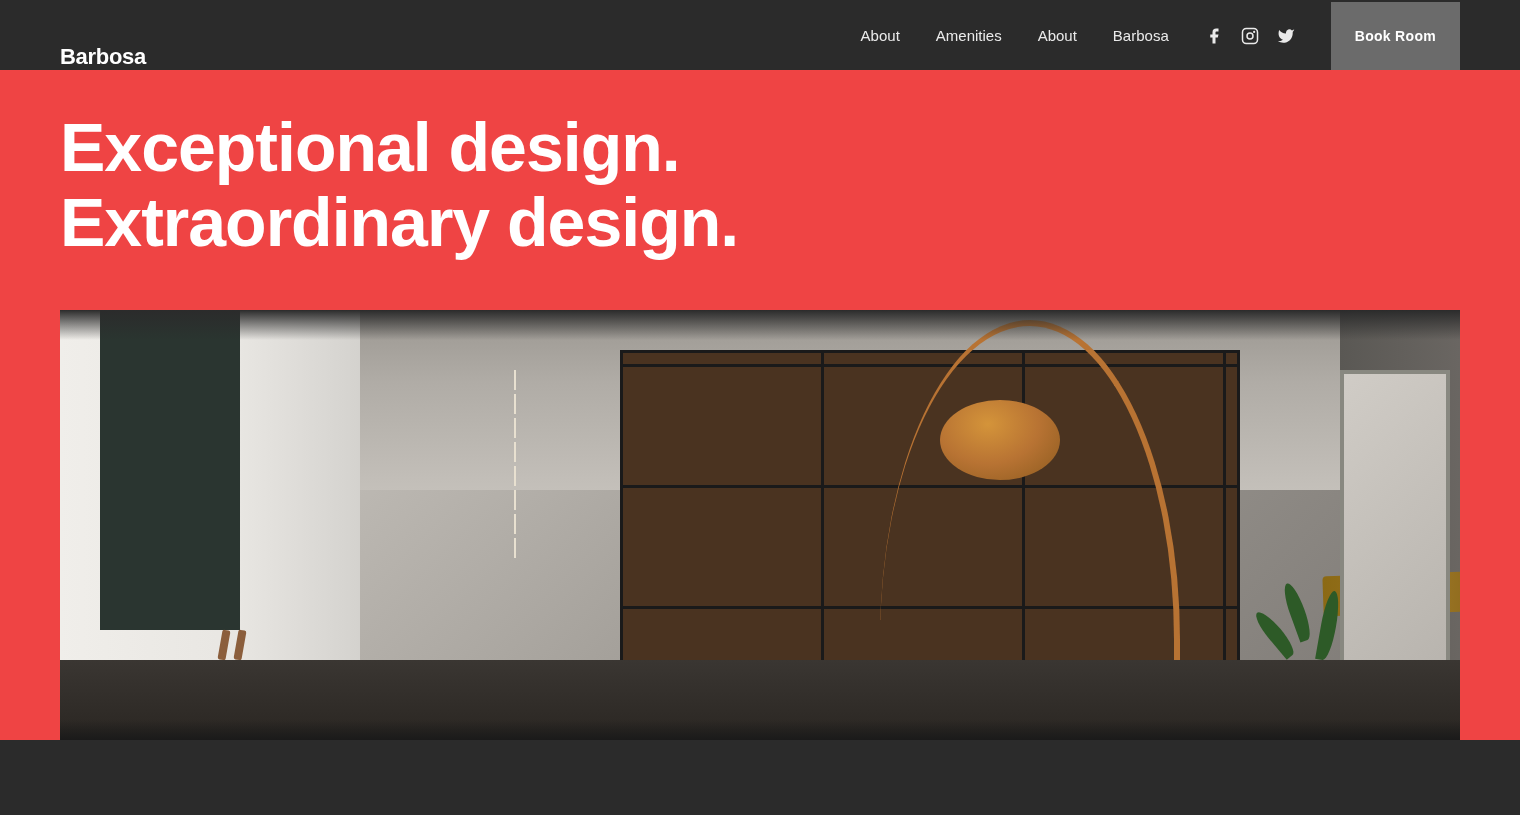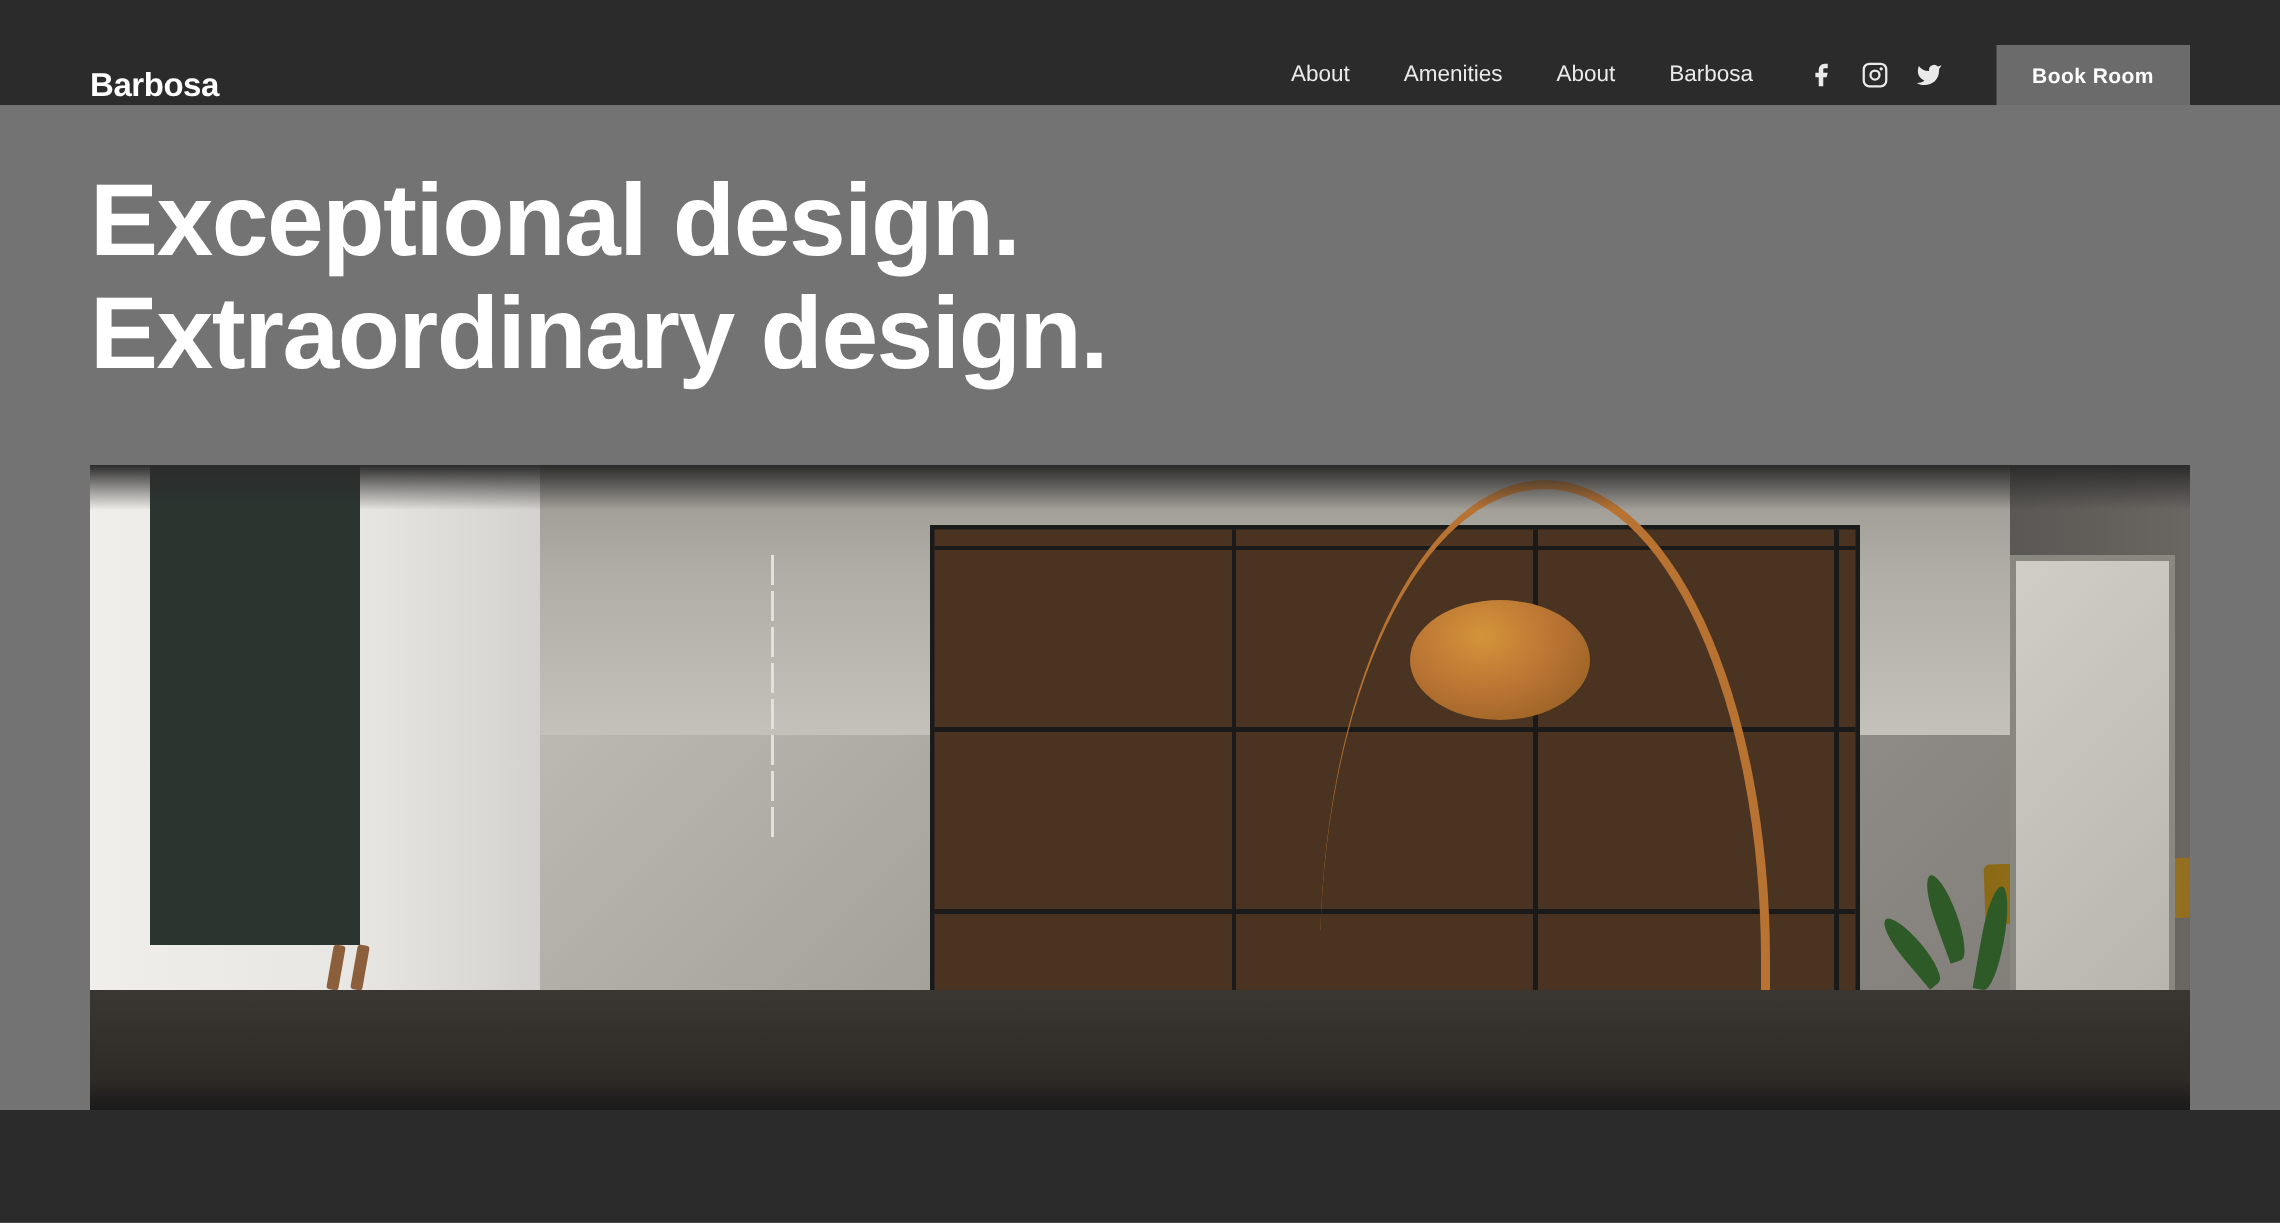--- a/index.html
+++ b/index.html
@@ -76,30 +76,30 @@
     .social-icon svg {
       width: 18px;
       height: 18px;
       fill: #ffffff;
     }
 
     .book-room-btn {
       background-color: #6b6b6b;
       color: #ffffff;
       border: none;
-      padding: 12px 24px;
+      padding: 26px 24px;
       font-size: 14px;
       font-weight: 600;
       letter-spacing: 0.3px;
       cursor: pointer;
     }
 
     
     .hero {
-      background-color: #737373;
+      background-color: #ef4444;
       padding: 40px 60px 0 60px;
       position: relative;
     }
 
     .hero-headline {
       color: #ffffff;
       font-size: 68px;
       font-weight: 900;
       line-height: 1.1;
       margin-bottom: 50px;

